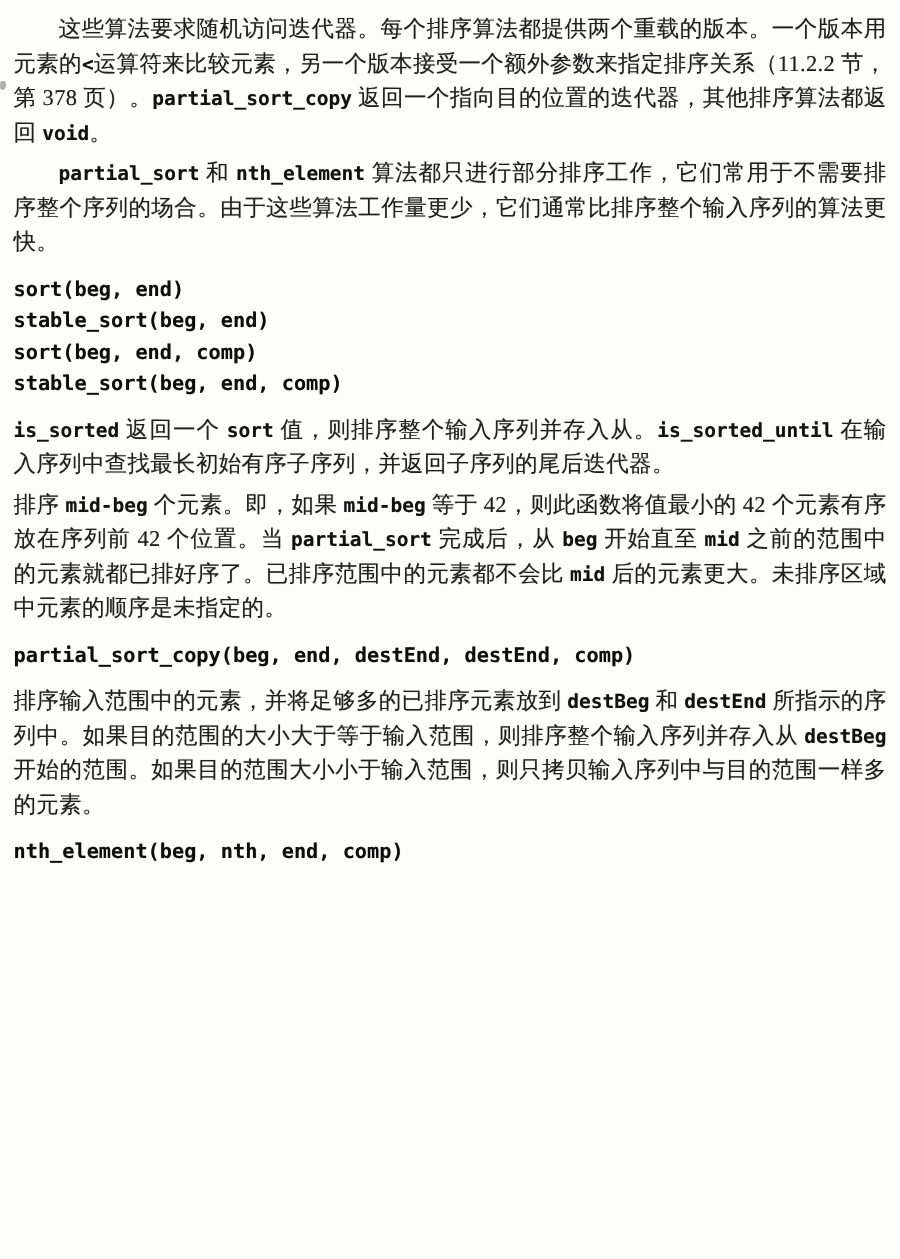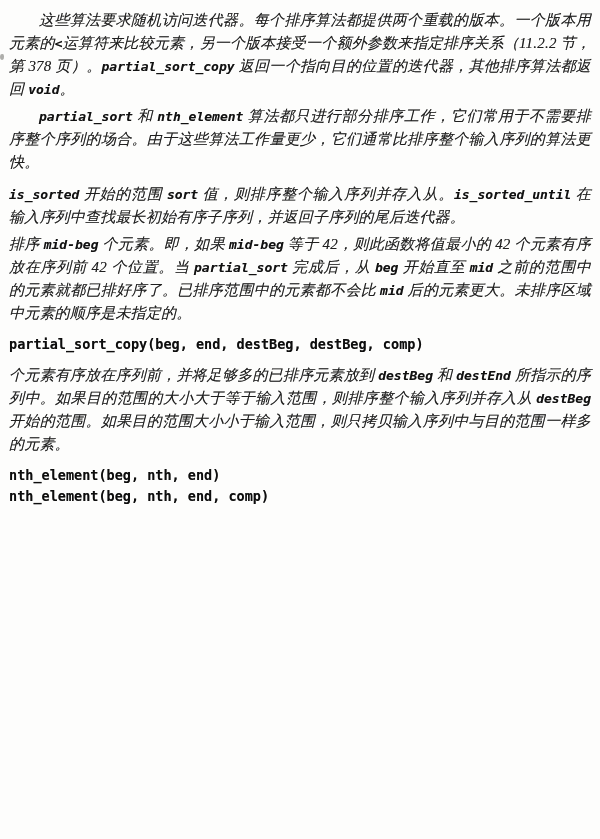--- a/index.html
+++ b/index.html
@@ -19,21 +19,20 @@
     padding: 5px 9px 0 9px;
     width: 582px;
   }
   .para {
     font-size: 15px;
     line-height: 23px;
     margin: 4px 0;
     text-align: justify;
     text-shadow: 0 0 0.6px rgba(20,20,20,0.45);
     letter-spacing: 0.2px;
-    font-style: italic;
   }
   .para.indent {
     text-indent: 2em;
   }
   .inline-code {
     font-family: "DejaVu Sans Mono", "Liberation Mono", monospace;
     font-weight: bold;
     font-size: 13px;
     color: #111;
     text-shadow: 0 0 0.5px rgba(0,0,0,0.4);
@@ -63,24 +62,29 @@
   }
 </style>
 </head>
 <body>
 
 <div class="scan-speck"></div>
 <div class="page">
     <p class="para indent"><span class="text-run">这些算法要求随机访问迭代器。每个排序算法都提供两个重载的版本。一个版本用元素的</span><span class="inline-code">&lt;</span><span class="text-run">运算符来比较元素，另一个版本接受一个额外参数来指定排序关系（11.2.2 节，第 378 页）。</span><span class="inline-code">partial_sort_copy</span><span class="text-run"> 返回一个指向目的位置的迭代器，其他排序算法都返回 </span><span class="inline-code">void</span><span class="text-run">。</span></p>
     <p class="para indent"><span class="inline-code">partial_sort</span><span class="text-run"> 和 </span><span class="inline-code">nth_element</span><span class="text-run"> 算法都只进行部分排序工作，它们常用于不需要排序整个序列的场合。由于这些算法工作量更少，它们通常比排序整个输入序列的算法更快。</span></p>
     <div class="code-block">
+      <div class="code-line">sort(beg, end)</div>
+      <div class="code-line">stable_sort(beg, end)</div>
+      <div class="code-line">sort(beg, end, comp)</div>
+      <div class="code-line">stable_sort(beg, end, comp)</div>
     </div>
-    <p class="para"><span class="inline-code">is_sorted</span><span class="text-run"> 开始的范围 </span><span class="inline-code">sort</span><span class="text-run"> 值，则排序整个输入序列并存入从。</span><span class="inline-code">is_sorted_until</span><span class="text-run"> 在输入序列中查找最长初始有序子序列，并返回子序列的尾后迭代器。</span></p>
+    <div class="code-block">
+    </div>
+    <p class="para"><span class="inline-code">is_sorted</span><span class="text-run"> 返回一个 </span><span class="inline-code">sort</span><span class="text-run"> 值，则排序整个输入序列并存入从。</span><span class="inline-code">is_sorted_until</span><span class="text-run"> 在输入序列中查找最长初始有序子序列，并返回子序列的尾后迭代器。</span></p>
     <p class="para"><span class="text-run">排序 </span><span class="inline-code">mid-beg</span><span class="text-run"> 个元素。即，如果 </span><span class="inline-code">mid-beg</span><span class="text-run"> 等于 42，则此函数将值最小的 42 个元素有序放在序列前 42 个位置。当 </span><span class="inline-code">partial_sort</span><span class="text-run"> 完成后，从 </span><span class="inline-code">beg</span><span class="text-run"> 开始直至 </span><span class="inline-code">mid</span><span class="text-run"> 之前的范围中的元素就都已排好序了。已排序范围中的元素都不会比 </span><span class="inline-code">mid</span><span class="text-run"> 后的元素更大。未排序区域中元素的顺序是未指定的。</span></p>
     <div class="code-block">
-      <div class="code-line">partial_sort_copy(beg, end, destBeg, destBeg, comp)</div>
+      <div class="code-line">partial_sort_copy(beg, end, destEnd, destEnd, comp)</div>
     </div>
-    <p class="para"><span class="text-run">个元素有序放在序列前，并将足够多的已排序元素放到 </span><span class="inline-code">destBeg</span><span class="text-run"> 和 </span><span class="inline-code">destEnd</span><span class="text-run"> 所指示的序列中。如果目的范围的大小大于等于输入范围，则排序整个输入序列并存入从 </span><span class="inline-code">destBeg</span><span class="text-run"> 开始的范围。如果目的范围大小小于输入范围，则只拷贝输入序列中与目的范围一样多的元素。</span></p>
+    <p class="para"><span class="text-run">排序输入范围中的元素，并将足够多的已排序元素放到 </span><span class="inline-code">destBeg</span><span class="text-run"> 和 </span><span class="inline-code">destEnd</span><span class="text-run"> 所指示的序列中。如果目的范围的大小大于等于输入范围，则排序整个输入序列并存入从 </span><span class="inline-code">destBeg</span><span class="text-run"> 开始的范围。如果目的范围大小小于输入范围，则只拷贝输入序列中与目的范围一样多的元素。</span></p>
     <div class="code-block">
-      <div class="code-line">nth_element(beg, nth, end)</div>
       <div class="code-line">nth_element(beg, nth, end, comp)</div>
     </div>
   </div>
 
 </body></html>

